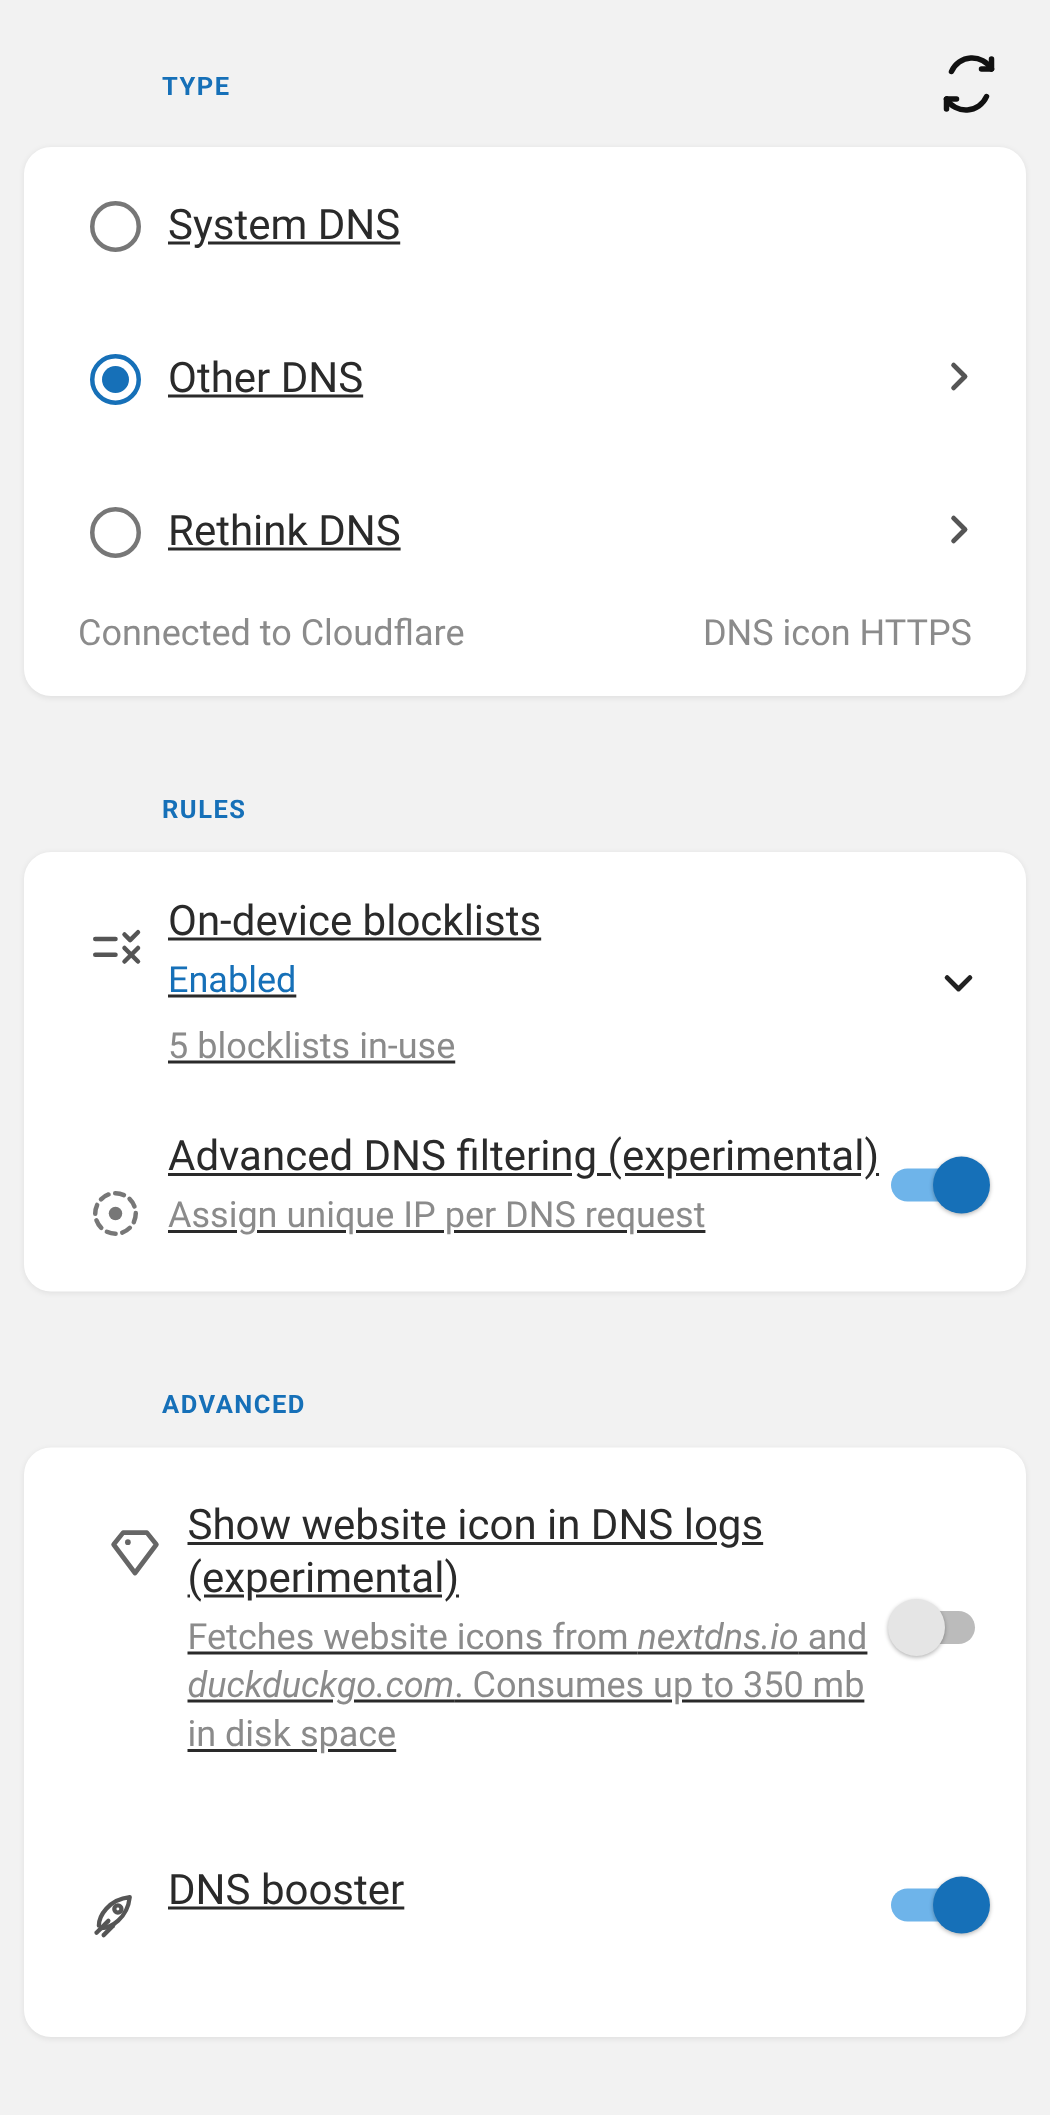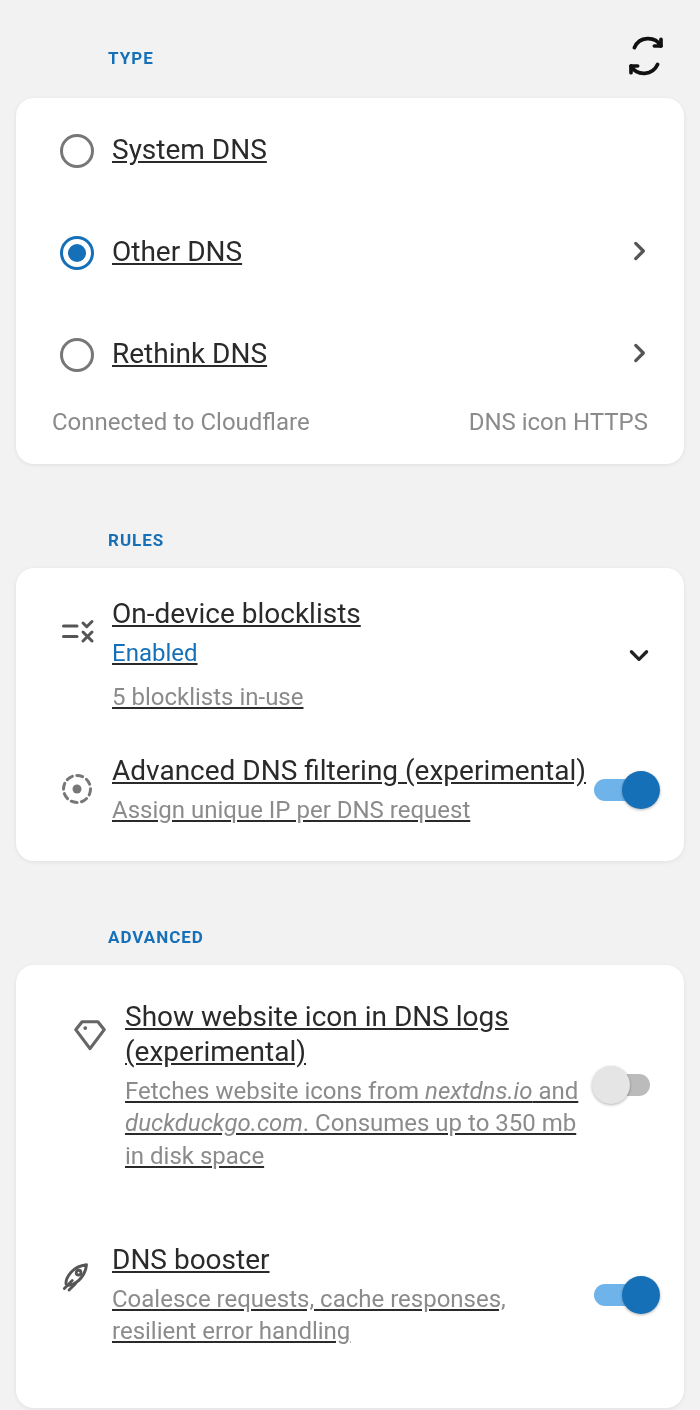--- a/index.html
+++ b/index.html
@@ -168,21 +168,21 @@
       <div class="row-title">On-device blocklists</div>
       <div class="row-status">Enabled</div>
       <div class="row-sub" style="margin-top:14px;">5 blocklists in-use</div>
     </div>
     <div class="chev" style="align-self:center;">
       <svg viewBox="0 0 24 24" fill="none" stroke="#222" stroke-width="3" stroke-linecap="round" stroke-linejoin="round">
           <polyline points="5 9 12 16 19 9"></polyline>
         </svg>
     </div>
   </div>
-  <div class="row" style="padding-bottom:30px;">
+  <div class="row" style="padding-bottom:30px;align-items:flex-end;">
     <div class="icon-slot mid">
       <svg width="36" height="36" viewBox="0 0 24 24" fill="none" stroke="#777" stroke-width="2" stroke-linecap="round">
         <circle cx="12" cy="12" r="9" stroke-dasharray="4 3"></circle>
           <circle cx="12" cy="12" r="3" fill="#777" stroke="none"></circle>
       </svg>
     </div>
     <div class="row-body">
       <div class="row-title">Advanced DNS filtering (experimental)</div>
       <div class="row-sub">Assign unique IP per DNS request</div>
     </div>
@@ -218,20 +218,19 @@
     <div class="icon-slot mid">
       <svg width="38" height="38" viewBox="0 0 24 24" fill="none" stroke="#555" stroke-width="1.8" stroke-linecap="round" stroke-linejoin="round">
         <path d="M5 15 C5 11 9 4 18 3 C17 12 10 16 6 16"></path>
         <path d="M9 13 L4 18"></path>
           <path d="M11 15 L7 19"></path>
         <circle cx="13" cy="8" r="1.5"></circle>
       </svg>
     </div>
     <div class="row-body">
       <div class="row-title">DNS booster</div>
-      <div class="row-sub">Coalesce requests, cache responses, resilient error handling</div>
     </div>
     <div class="toggle on">
       <div class="toggle-track"></div>
         <div class="toggle-knob"></div>
     </div>
   </div>
 </div>
 
 </body></html>

